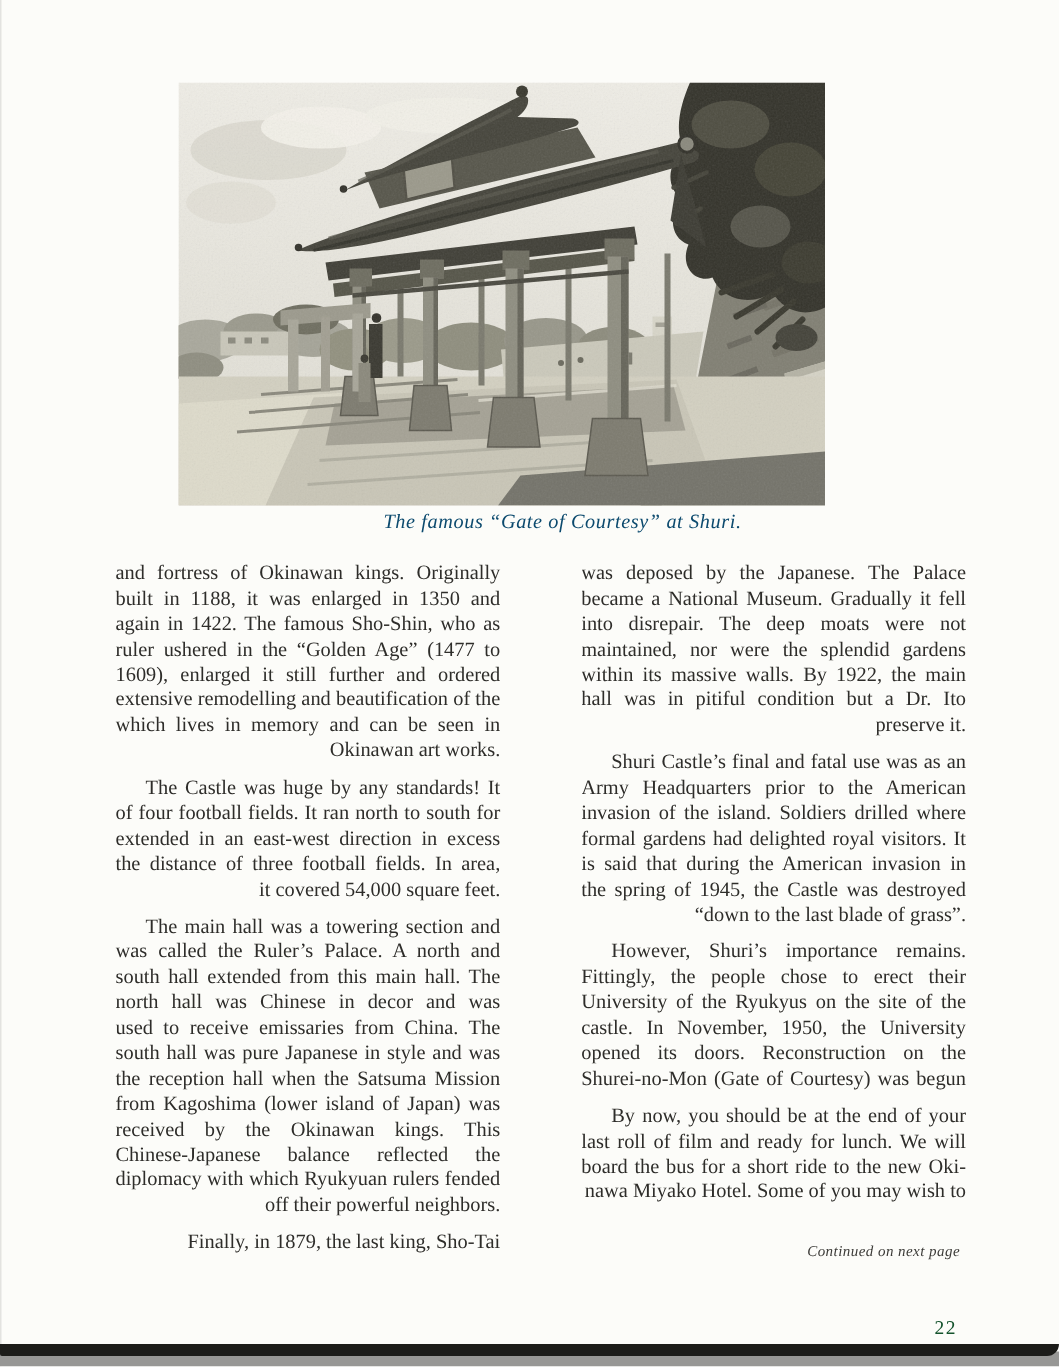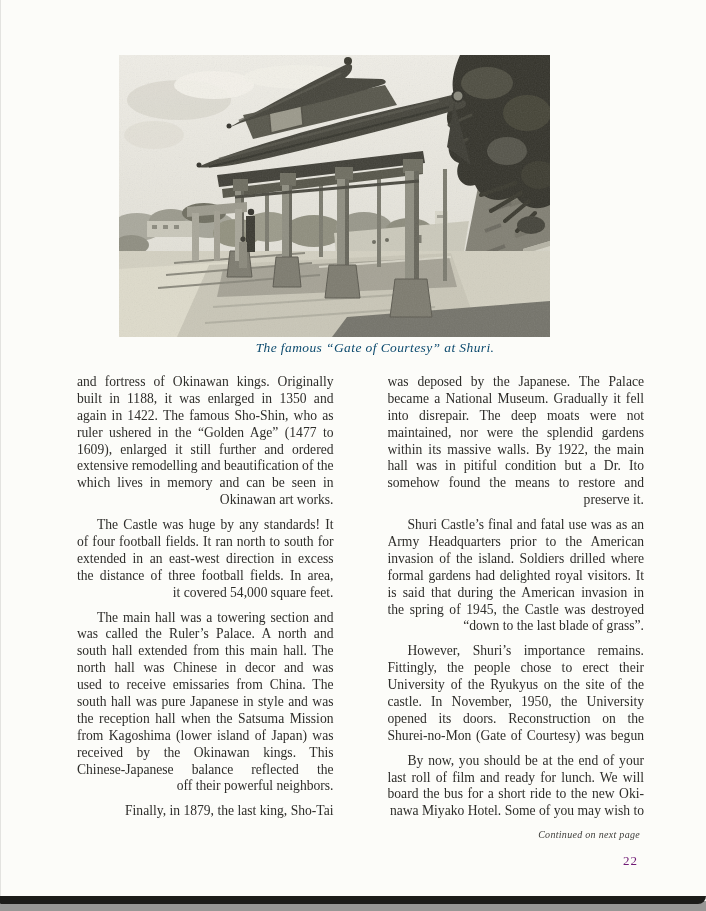--- a/index.html
+++ b/index.html
@@ -44,22 +44,22 @@
   .tline::after{content:"";display:inline-block;width:100%;}
   .tline.last{text-align:right;font-family:Liberation Serif, serif;}
   .tline.last::after{content:none;}
   .para.indent .tline:first-child{text-indent:20px;}
   
   .continued{
     position:absolute;top:829px;right:66px;
     font-style:italic;font-size:10px;color:#3c3b38;letter-spacing:.3px;
   }
   .page-number{
-    position:absolute;top:853px;right:68px;
-    font-size:13px;color:#701a75;letter-spacing:1px;
+    position:absolute;top:877px;right:68px;
+    font-size:13px;color:#14532d;letter-spacing:1px;
   }
   
   .scan-edge-gray{position:absolute;left:0;top:901px;height:10px;width:706px;background:#979795;}
   .scan-edge-black{position:absolute;left:0;top:896px;height:8px;width:706px;background:#1c1c19;border-radius:0 0 12px 2px;}
 </style>
 </head>
 <body>
 
 <div class="page">
 
@@ -231,35 +231,35 @@
           <span class="tline">The main hall was a towering section and</span>
           <span class="tline">was called the Ruler’s Palace. A north and</span>
           <span class="tline">south hall extended from this main hall. The</span>
           <span class="tline">north hall was Chinese in decor and was</span>
           <span class="tline">used to receive emissaries from China. The</span>
           <span class="tline">south hall was pure Japanese in style and was</span>
           <span class="tline">the reception hall when the Satsuma Mission</span>
           <span class="tline">from Kagoshima (lower island of Japan) was</span>
           <span class="tline">received by the Okinawan kings. This</span>
           <span class="tline">Chinese-Japanese balance reflected the</span>
+          <span class="tline">diplomacy with which Ryukyuan rulers fended</span>
           <span class="tline last">off their powerful neighbors.</span>
         </p>
         <p class="para indent">
           <span class="tline last">Finally, in 1879, the last king, Sho-Tai</span>
         </p>
       </div>
     <div class="col">
         <p class="para">
           <span class="tline">was deposed by the Japanese. The Palace</span>
           <span class="tline">became a National Museum. Gradually it fell</span>
           <span class="tline">into disrepair. The deep moats were not</span>
           <span class="tline">maintained, nor were the splendid gardens</span>
           <span class="tline">within its massive walls. By 1922, the main</span>
           <span class="tline">hall was in pitiful condition but a Dr. Ito</span>
-          <span class="tline">somehow found the means to restore and</span>
           <span class="tline last">preserve it.</span>
         </p>
         <p class="para indent">
           <span class="tline">Shuri Castle’s final and fatal use was as an</span>
           <span class="tline">Army Headquarters prior to the American</span>
           <span class="tline">invasion of the island. Soldiers drilled where</span>
           <span class="tline">formal gardens had delighted royal visitors. It</span>
           <span class="tline">is said that during the American invasion in</span>
           <span class="tline">the spring of 1945, the Castle was destroyed</span>
           <span class="tline last">“down to the last blade of grass”.</span>

